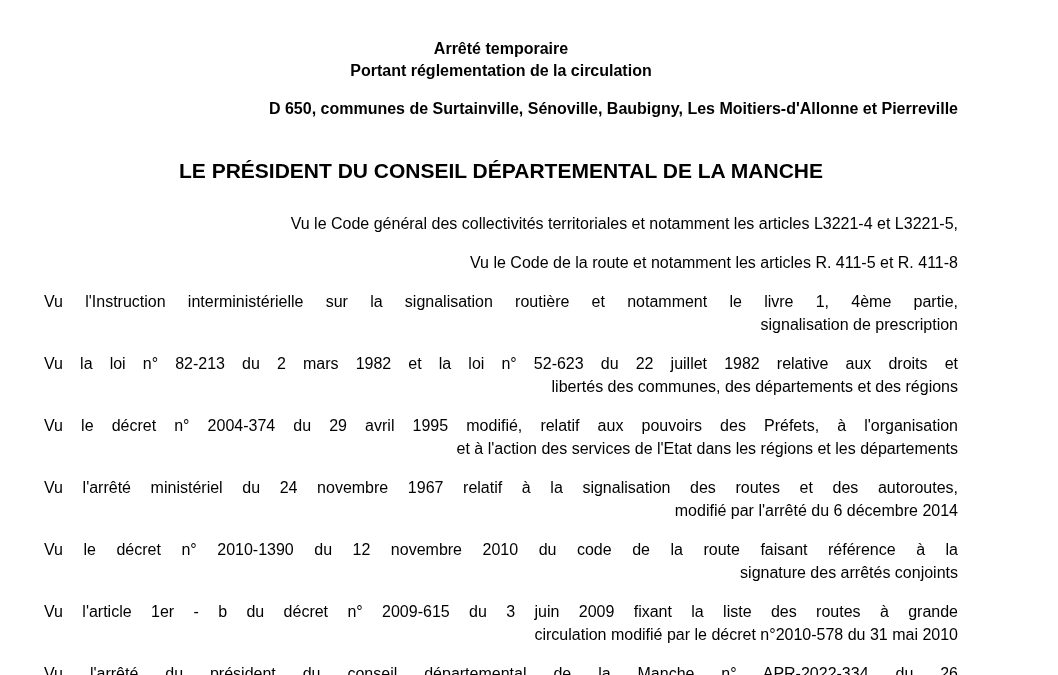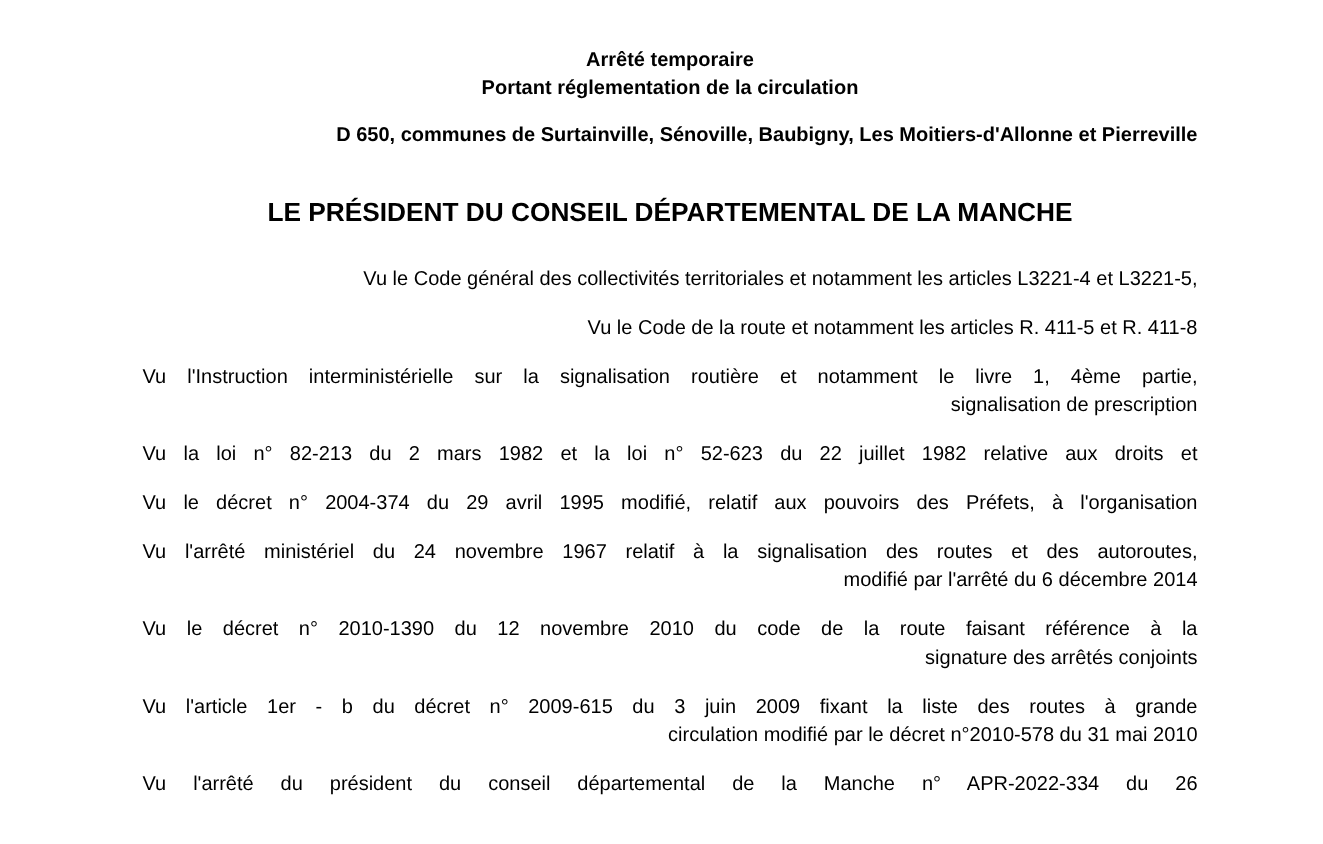--- a/index.html
+++ b/index.html
@@ -9,21 +9,21 @@
   }
   body {
     width: 1058px;
     height: 675px;
     overflow: hidden;
   }
   .page {
     box-sizing: border-box;
     width: 1058px;
     height: 675px;
-    padding: 38px 100px 0 114px;
+    padding: 38px 100px 0 44px;
     font-family: "Liberation Sans", sans-serif;
     color: #000000;
     background: #ffffff;
     overflow: hidden;
   }
   .doc-header { text-align: center; }
   .title-line {
     font-weight: bold;
     font-size: 16px;
     line-height: 22px;
@@ -71,23 +71,25 @@
       </div>
       <div class="para">
         <div class="line">Vu le Code de la route et notamment les articles R. 411-5 et R. 411-8</div>
       </div>
       <div class="para">
         <div class="line stretch">Vu l'Instruction interministérielle sur la signalisation routière et notamment le livre 1, 4ème partie,</div>
         <div class="line">signalisation de prescription</div>
       </div>
       <div class="para">
         <div class="line stretch">Vu la loi n° 82-213 du 2 mars 1982 et la loi n° 52-623 du 22 juillet 1982 relative aux droits et</div>
+        <div class="line">libertés des communes, des départements et des régions</div>
       </div>
       <div class="para">
         <div class="line stretch">Vu le décret n° 2004-374 du 29 avril 1995 modifié, relatif aux pouvoirs des Préfets, à l'organisation</div>
+        <div class="line">et à l'action des services de l'Etat dans les régions et les départements</div>
       </div>
       <div class="para">
         <div class="line stretch">Vu l'arrêté ministériel du 24 novembre 1967 relatif à la signalisation des routes et des autoroutes,</div>
         <div class="line">modifié par l'arrêté du 6 décembre 2014</div>
       </div>
       <div class="para">
         <div class="line stretch">Vu le décret n° 2010-1390 du 12 novembre 2010 du code de la route faisant référence à la</div>
         <div class="line">signature des arrêtés conjoints</div>
       </div>
       <div class="para">

